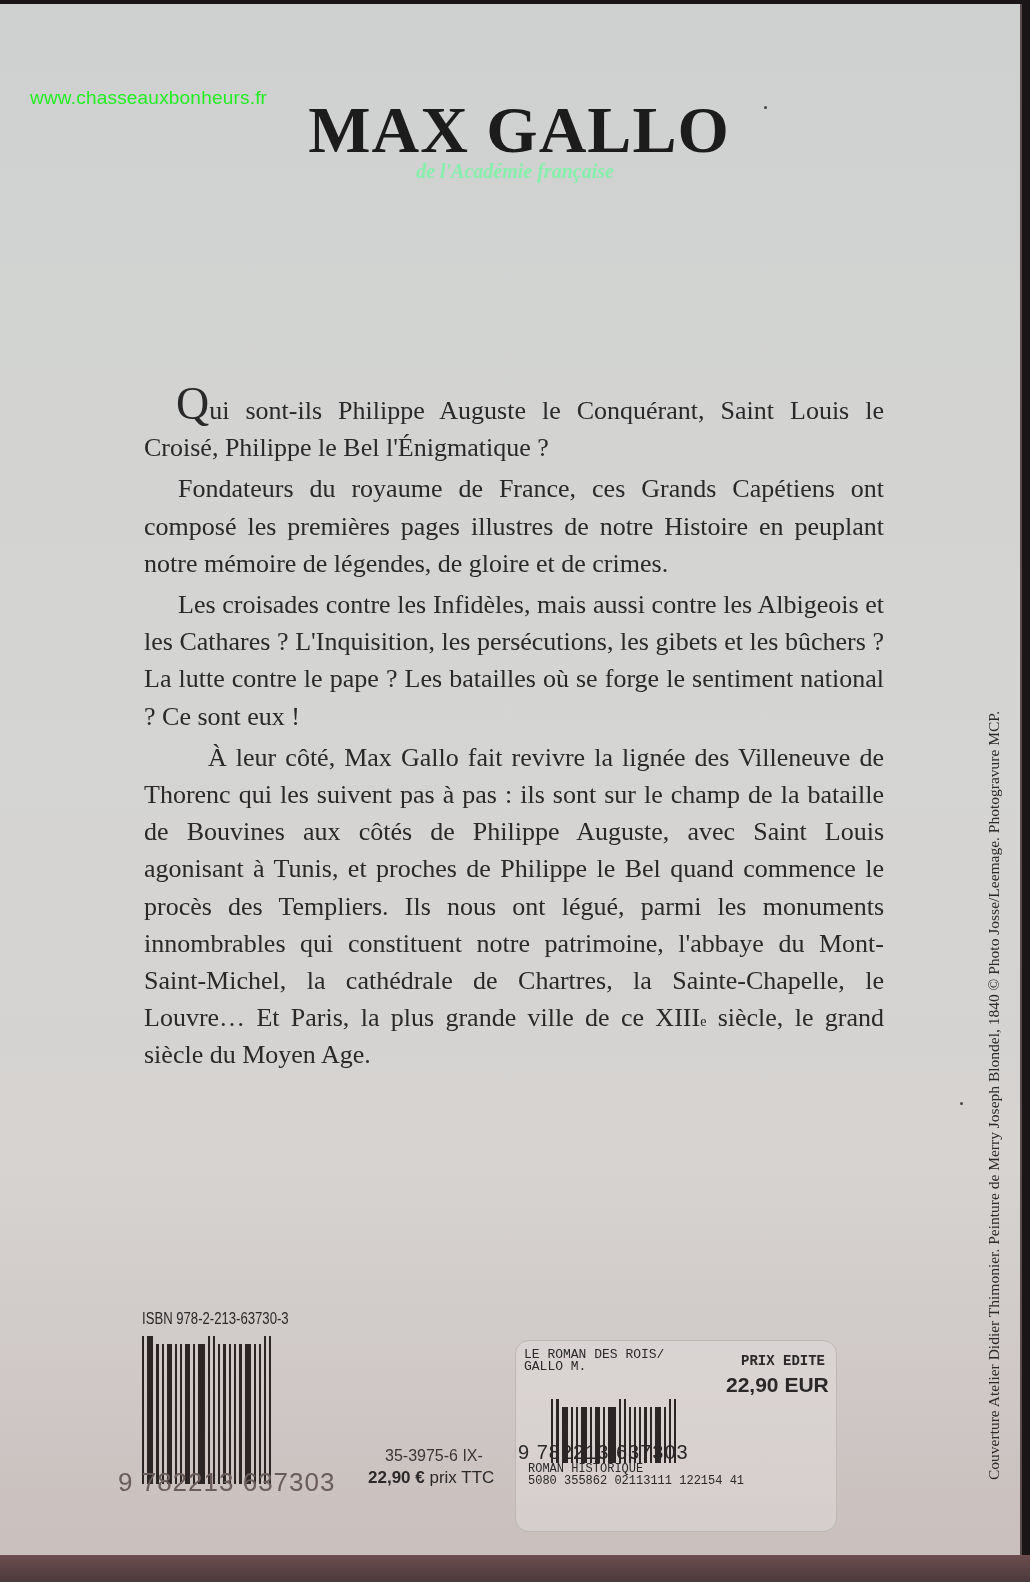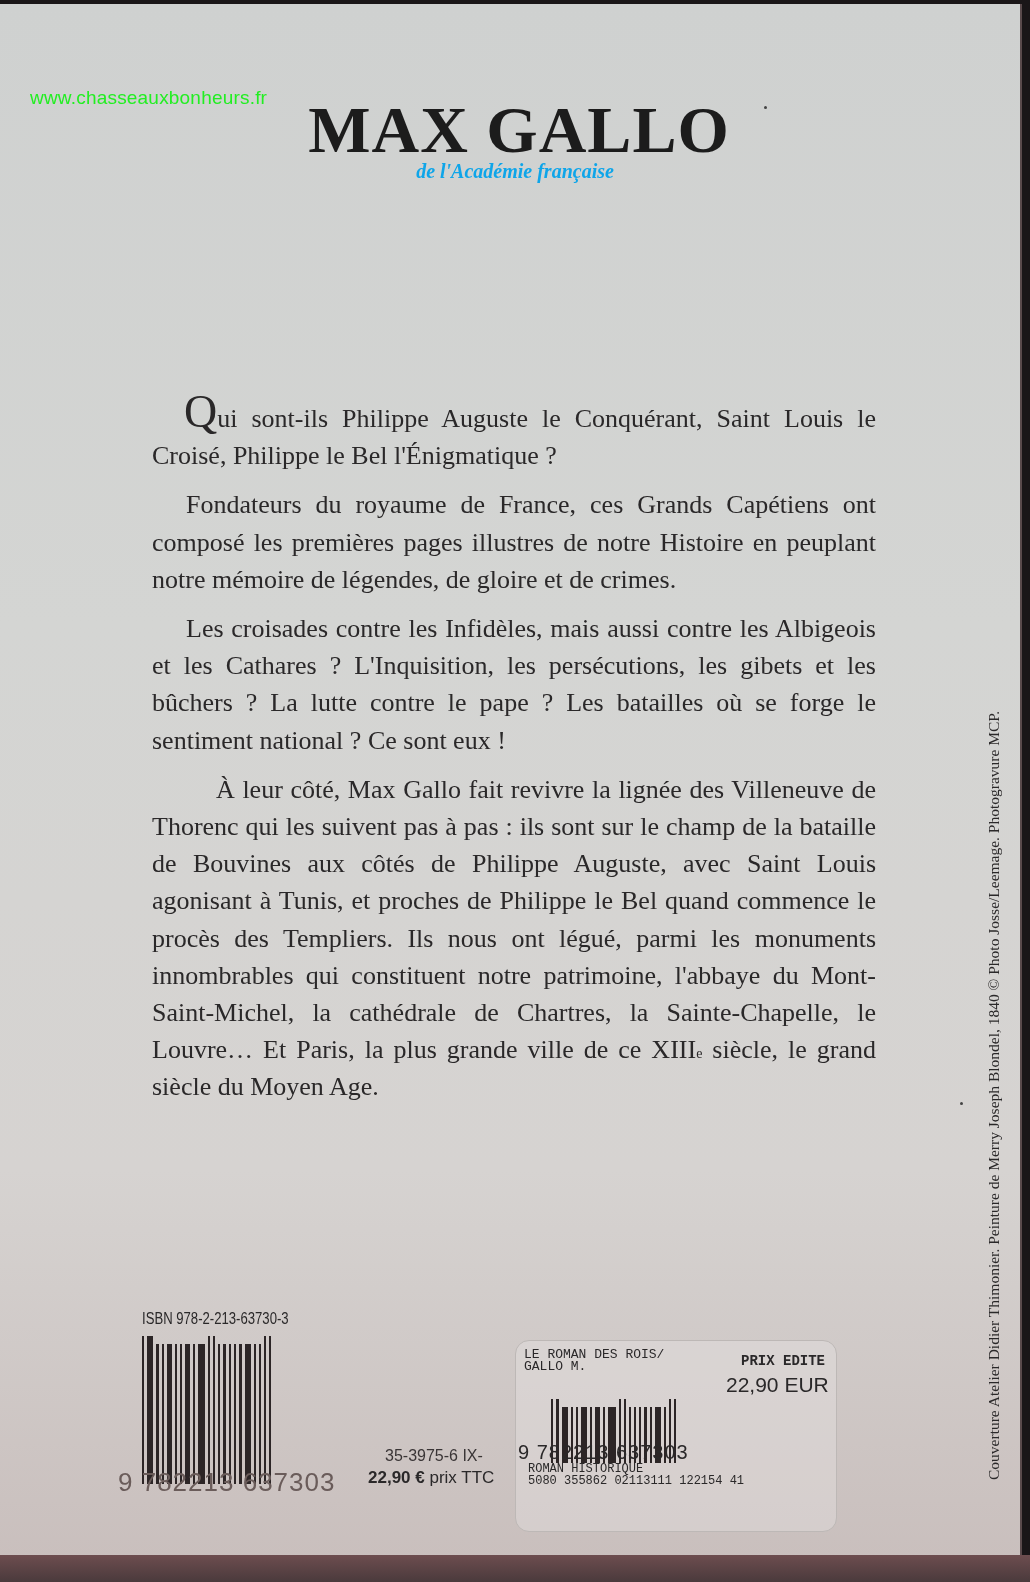--- a/index.html
+++ b/index.html
@@ -23,32 +23,32 @@
     letter-spacing:0.2px;
     margin-top:7px;
   }
   .author {
     position:absolute; left:0; width:1030px; top:92px; text-align:center;
     font-family:"Liberation Serif", serif; font-weight:bold; font-size:66px;
     color:#1c1c1c; letter-spacing:1px; padding-left:4px; 
   }
   .academy {
     position:absolute; left:0; width:1030px; top:160px; text-align:center;
-    font-style:italic; font-weight:bold; font-size:20px; color:#0ea5e9;
+    font-style:italic; font-weight:bold; font-size:20px; color:#86efac;
   }
   .title {
     position:absolute; left:0; width:1030px; top:196px; text-align:center;
     font-size:68px; line-height:74px; color:#b7223a; letter-spacing:1px;
   }
   .blurb {
     position:absolute; left:140px; top:388px; width:748px;
     font-family:"Liberation Serif", serif; font-size:26px; line-height:37.2px;
     color:#2a2829; text-align:justify;
   }
-  .blurb p { margin:12px; text-indent:34px; }
+  .blurb p { margin:4px; text-indent:34px; }
   .blurb p.first { text-indent:32px; }
   .blurb p.indent2 { text-indent:64px; }
   .blurb .dropcap { font-size:46px; line-height:20px; }
   .blurb .gap { height:36px; }
   .blurb em { font-style:italic; }
   .blurb sup { font-size:14px; vertical-align:top; position:relative; top:4px; }
   .credit {
     position:absolute; left:985px; top:1480px;
     transform-origin:0 0; transform:rotate(-90deg);
     white-space:nowrap; font-size:15.5px; color:#2a2829;
@@ -74,21 +74,21 @@
     font-size:17px; color:#2a2829;
   }
   .price-ttc b { font-weight:bold; }
   .label {
     position:absolute; left:515px; top:1340px; width:320px; height:190px;
     border:1px solid #bdb8b6; border-radius:14px; background:rgba(235,233,231,0.35);
   }
   .label .mono { font-family:"Liberation Mono", monospace; color:#2a2829; position:absolute; white-space:nowrap; }
   .lbl-title { left:8px; top:8px; font-size:13px; line-height:12px; }
   .lbl-prix { left:225px; top:12px; font-size:14px; font-weight:bold; }
-  .lbl-price { left:210px; top:32px; font-size:21px; font-weight:normal; font-family:"Liberation Sans", sans-serif !important; }
+  .lbl-price { left:210px; top:32px; font-size:21px; font-weight:bold; font-family:"Liberation Sans", sans-serif !important; }
   .bc2 { left:35px; top:58px; height:64px; }
   .bc2 i { background:#2c2526; }
   .lbl-digits { left:2px; top:100px; font-family:"Liberation Sans", sans-serif !important; font-size:20px; letter-spacing:1px; }
   .lbl-genre { left:12px; top:122px; font-size:12px; line-height:12px; }
   .speck { position:absolute; width:3px; height:3px; background:#444; border-radius:50%; }
 </style>
 </head>
 <body>
 
 <div class="cover"></div>

